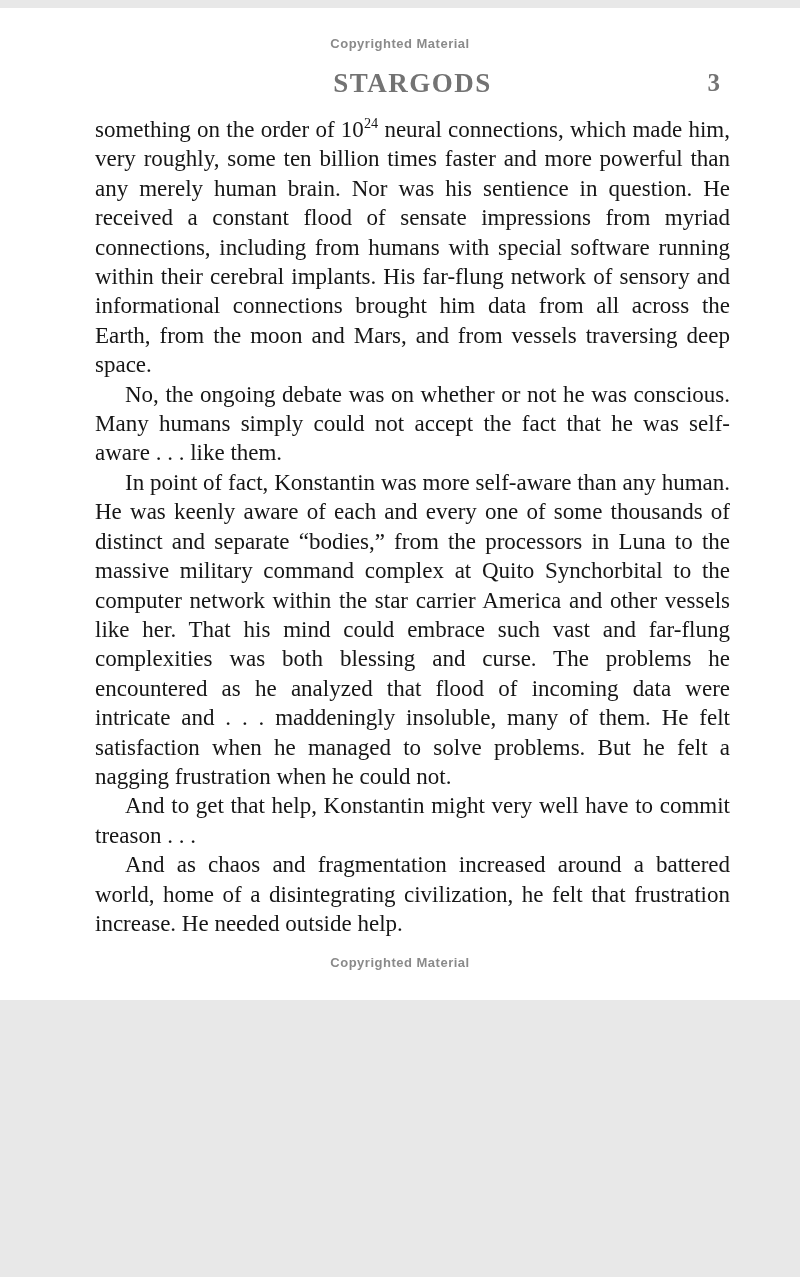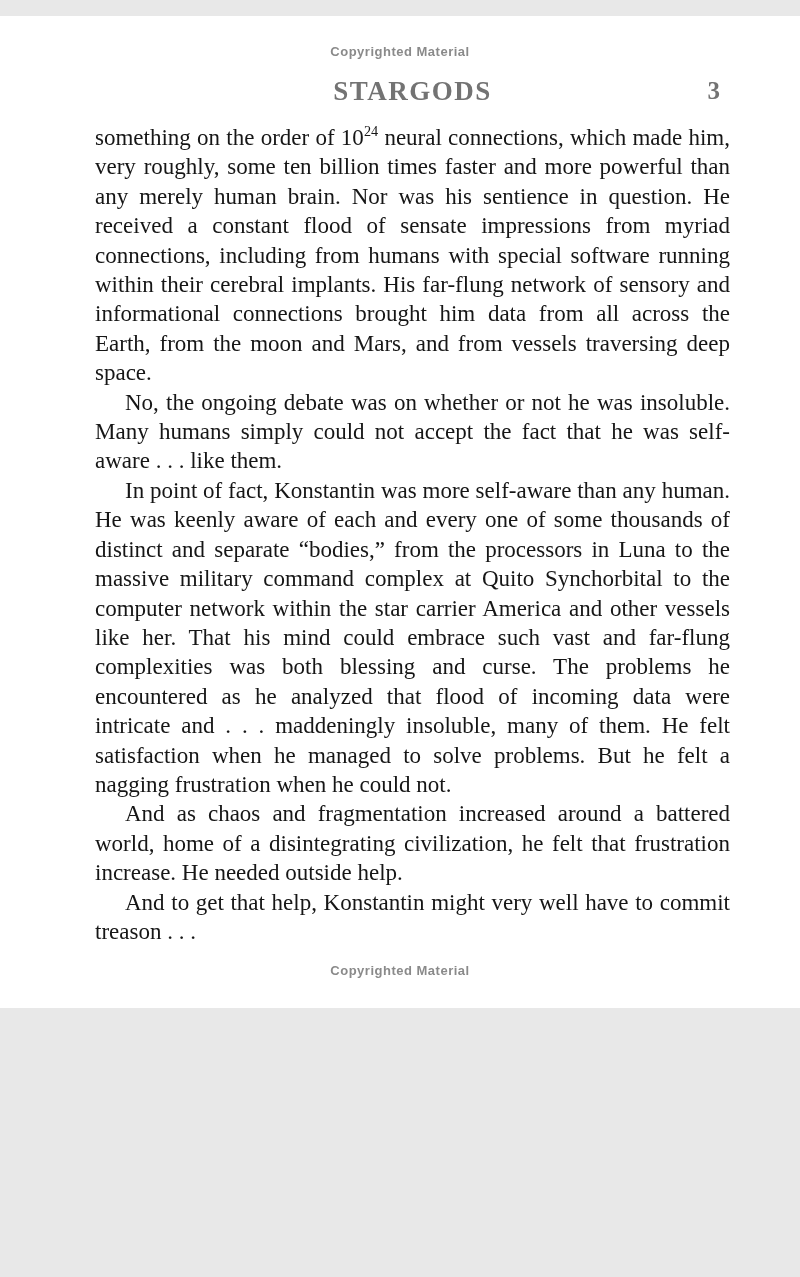--- a/index.html
+++ b/index.html
@@ -4,21 +4,21 @@
 <style>
   html, body {
     margin: 0;
     padding: 0;
     background: #e8e8e8;
   }
   .page {
     position: relative;
     width: 800px;
     height: 992px;
-    margin: 16px auto;
+    margin: 8px auto;
     background: #ffffff;
     overflow: hidden;
   }
   .watermark {
     font-family: "Liberation Sans", sans-serif;
     font-weight: bold;
     font-size: 13px;
     letter-spacing: 0.5px;
     color: #8a8a8a;
     text-align: center;
@@ -84,21 +84,21 @@
 
   <div class="watermark watermark--top">Copyrighted Material</div>
 
   <div class="page-header">
     <span class="running-title">STARGODS</span>
     <span class="page-number">3</span>
   </div>
 
   <div class="page-body">
       <p class=""><span>something on the order of 10</span><sup>24</sup><span> neural connections, which made him, very roughly, some ten </span><span class="it">billion</span><span> times faster and more powerful than any merely human brain. Nor was his sentience in question. He received a constant flood of sensate impressions from myriad connections, including from humans with special software running within their cerebral implants. His far-flung network of sensory and informational connections brought him data from all across the Earth, from the moon and Mars, and from vessels traversing deep space.</span></p>
-      <p class="indent"><span>No, the ongoing debate was on whether or not he was </span><span class="it">insoluble</span><span>. Many humans simply could not accept the fact that he was self-aware . . . like them.</span></p>
+      <p class="indent"><span>No, the ongoing debate was on whether or not he was </span><span class="it">conscious</span><span>. Many humans simply could not accept the fact that he was self-aware . . . like them.</span></p>
       <p class="indent"><span>In point of fact, Konstantin was </span><span class="it">more</span><span> self-aware than any human. He was keenly aware of each and every one of some thousands of distinct and separate “bodies,” from the processors in Luna to the massive military command complex at Quito Synchorbital to the computer network within the star carrier </span><span class="it">America</span><span> and other vessels like her. That his mind could embrace such vast and far-flung complexities was both blessing and curse. The problems he encountered as he analyzed that flood of incoming data were intricate and . . . maddeningly insoluble, many of them. He felt satisfaction when he managed to solve problems. But he felt a nagging frustration when he could not.</span></p>
+      <p class="indent"><span>And to get that help, Konstantin might very well have to commit treason . . .</span></p>
       <p class="indent"><span>And as chaos and fragmentation increased around a battered world, home of a disintegrating civilization, he felt that frustration increase. He needed outside help.</span></p>
-      <p class="indent"><span>And to get that help, Konstantin might very well have to commit treason . . .</span></p>
     </div>
 
   <div class="watermark watermark--bottom">Copyrighted Material</div>
 
 </div>
 
 </body></html>

